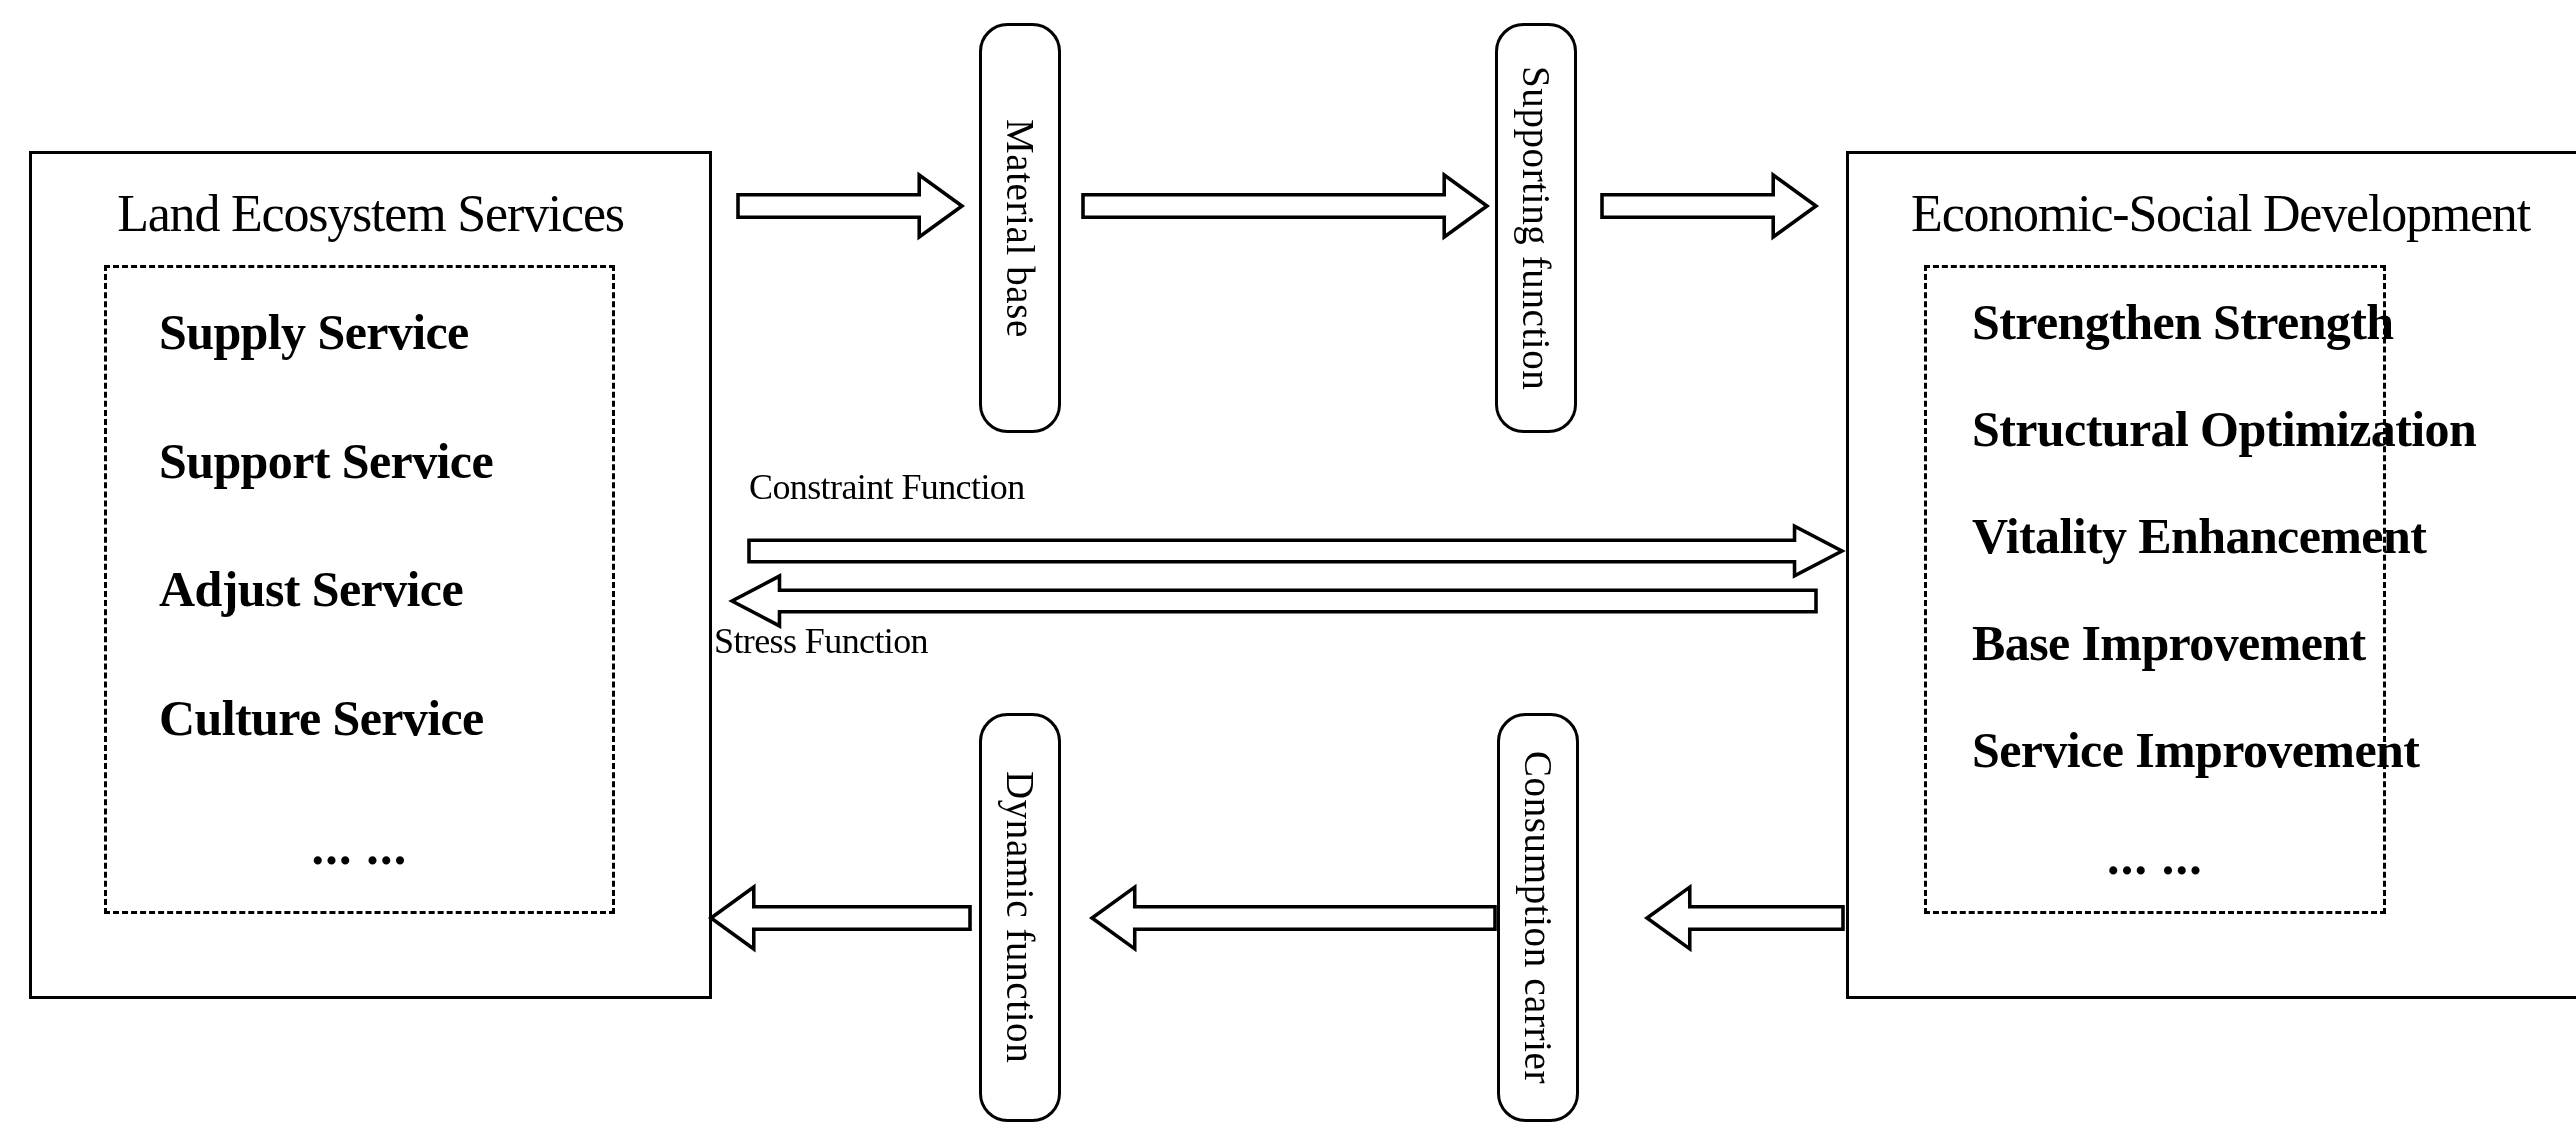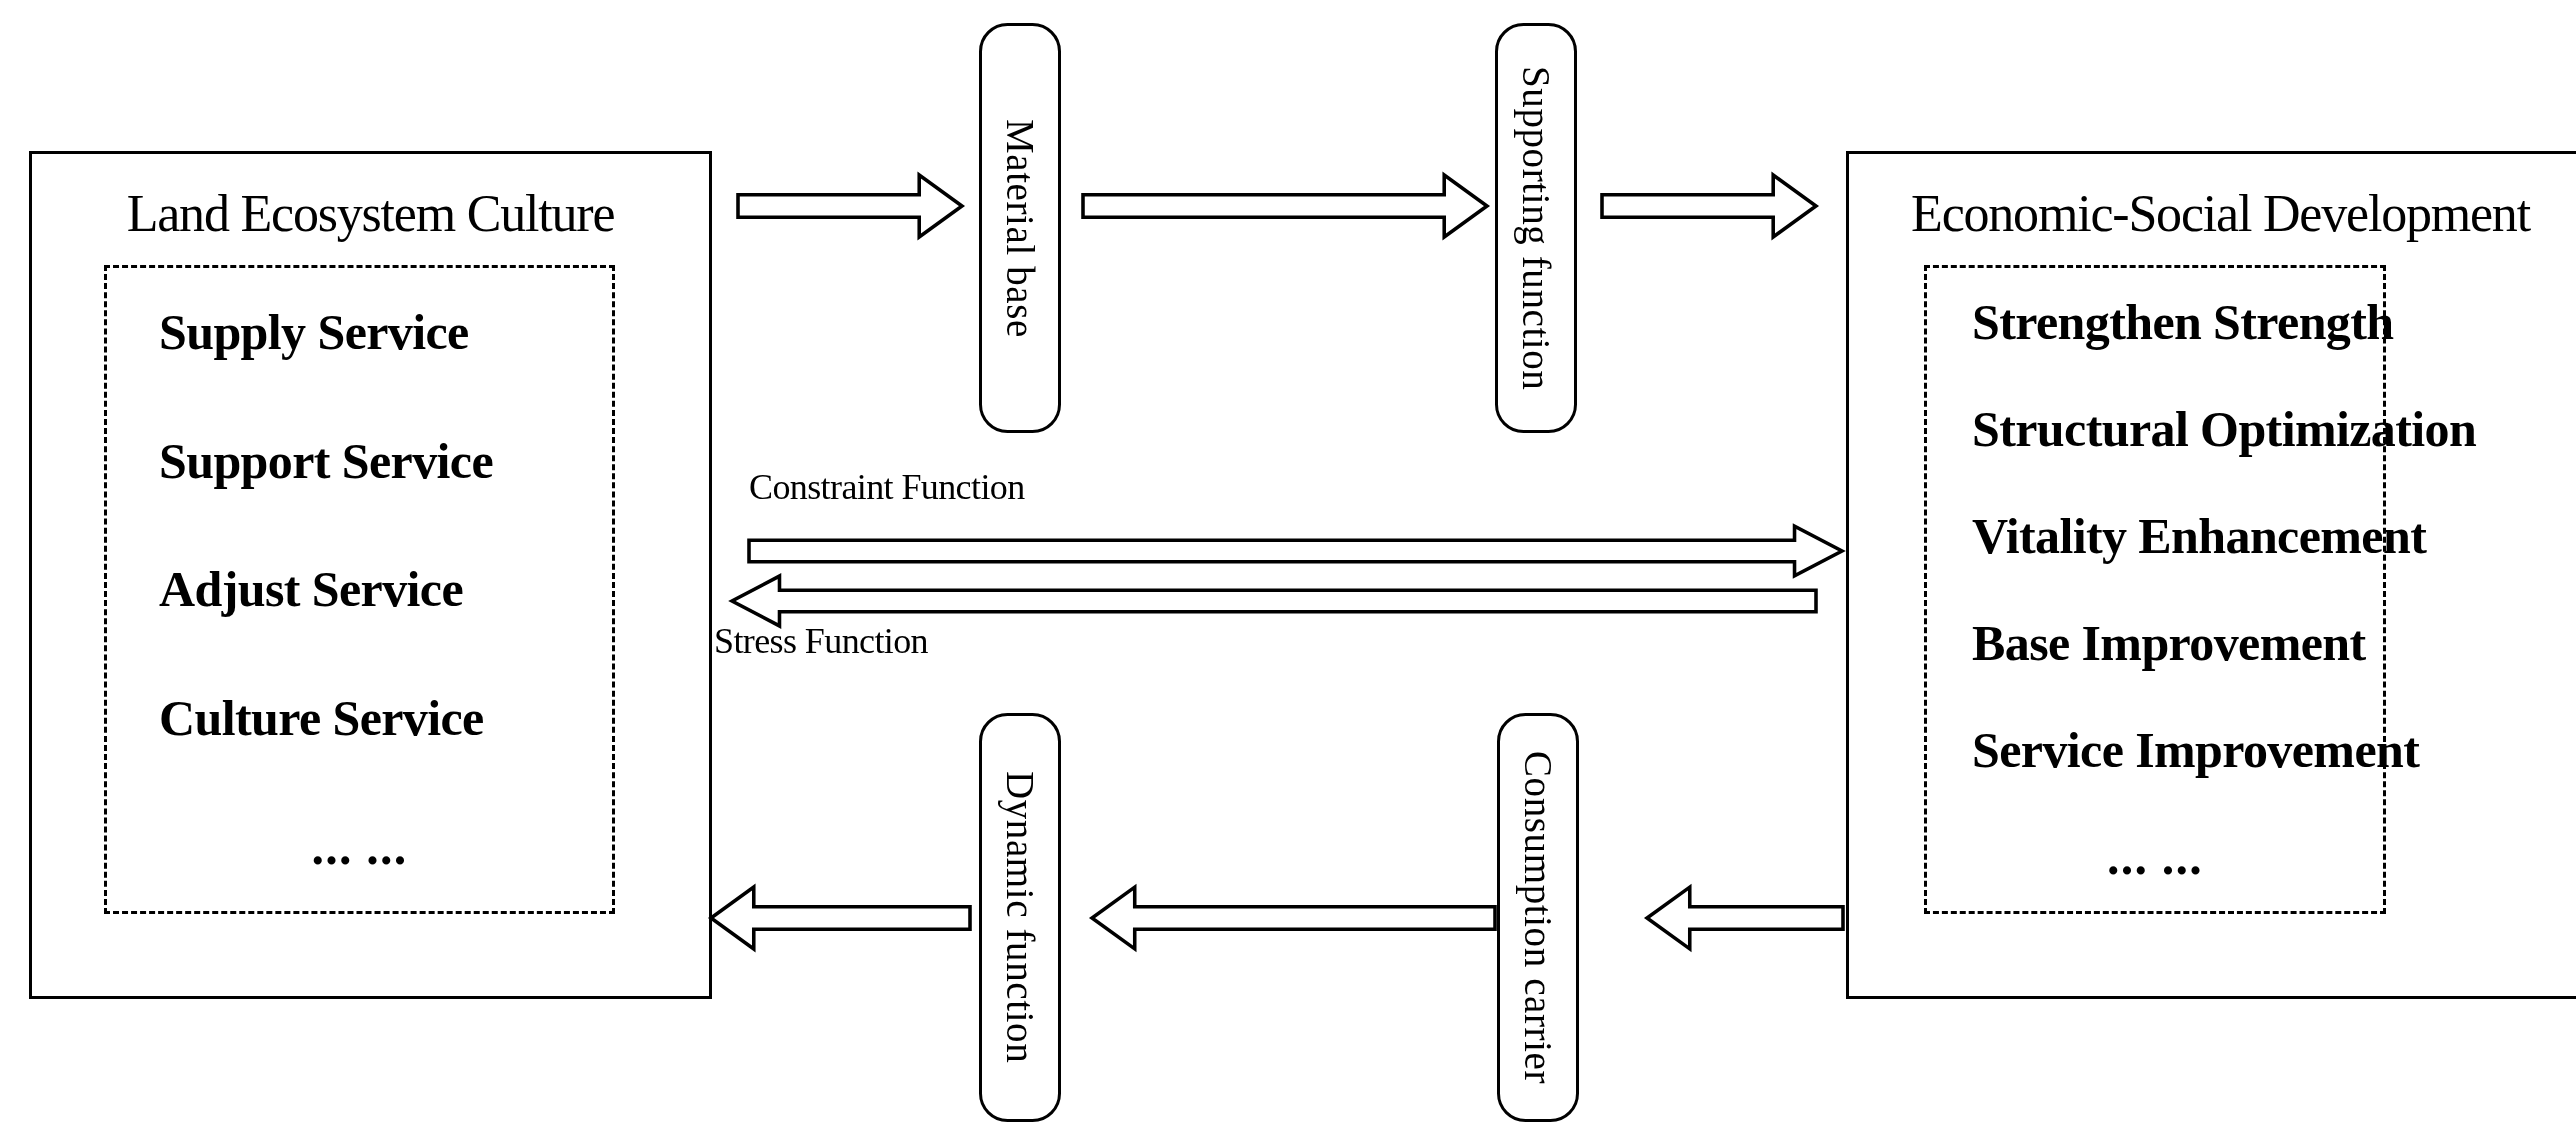--- a/index.html
+++ b/index.html
@@ -79,21 +79,21 @@
     line-height: 1;
   }
 
   svg.arrow { position: absolute; overflow: visible; }
   svg.arrow polygon { fill: #ffffff; stroke: #000000; stroke-width: 6; stroke-linejoin: miter; }
 </style>
 </head>
 <body>
 
 <div class="big-box" style="left:29px; top:151px; width:683px; height:848px;">
-  <div class="title">Land Ecosystem Culture</div>
+  <div class="title">Land Ecosystem Services</div>
   <div class="dashed-box" style="left:72px; top:111px; width:511px; height:649px;">
     <div class="item" style="padding-left:52px;">Supply Service</div>
     <div class="item" style="padding-left:52px;">Support Service</div>
     <div class="item" style="padding-left:52px;">Adjust Service</div>
     <div class="item" style="padding-left:52px;">Culture Service</div>
     <div class="dots">... ...</div>
   </div>
 </div>
 
 <div class="big-box" style="left:1846px; top:151px; width:749px; height:848px;">

